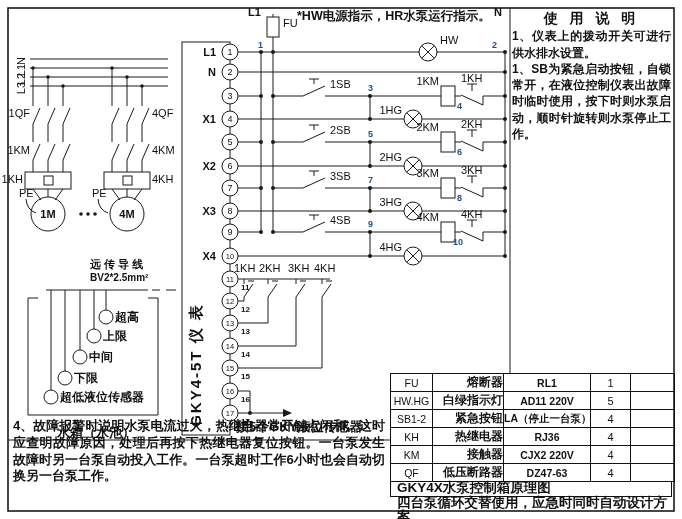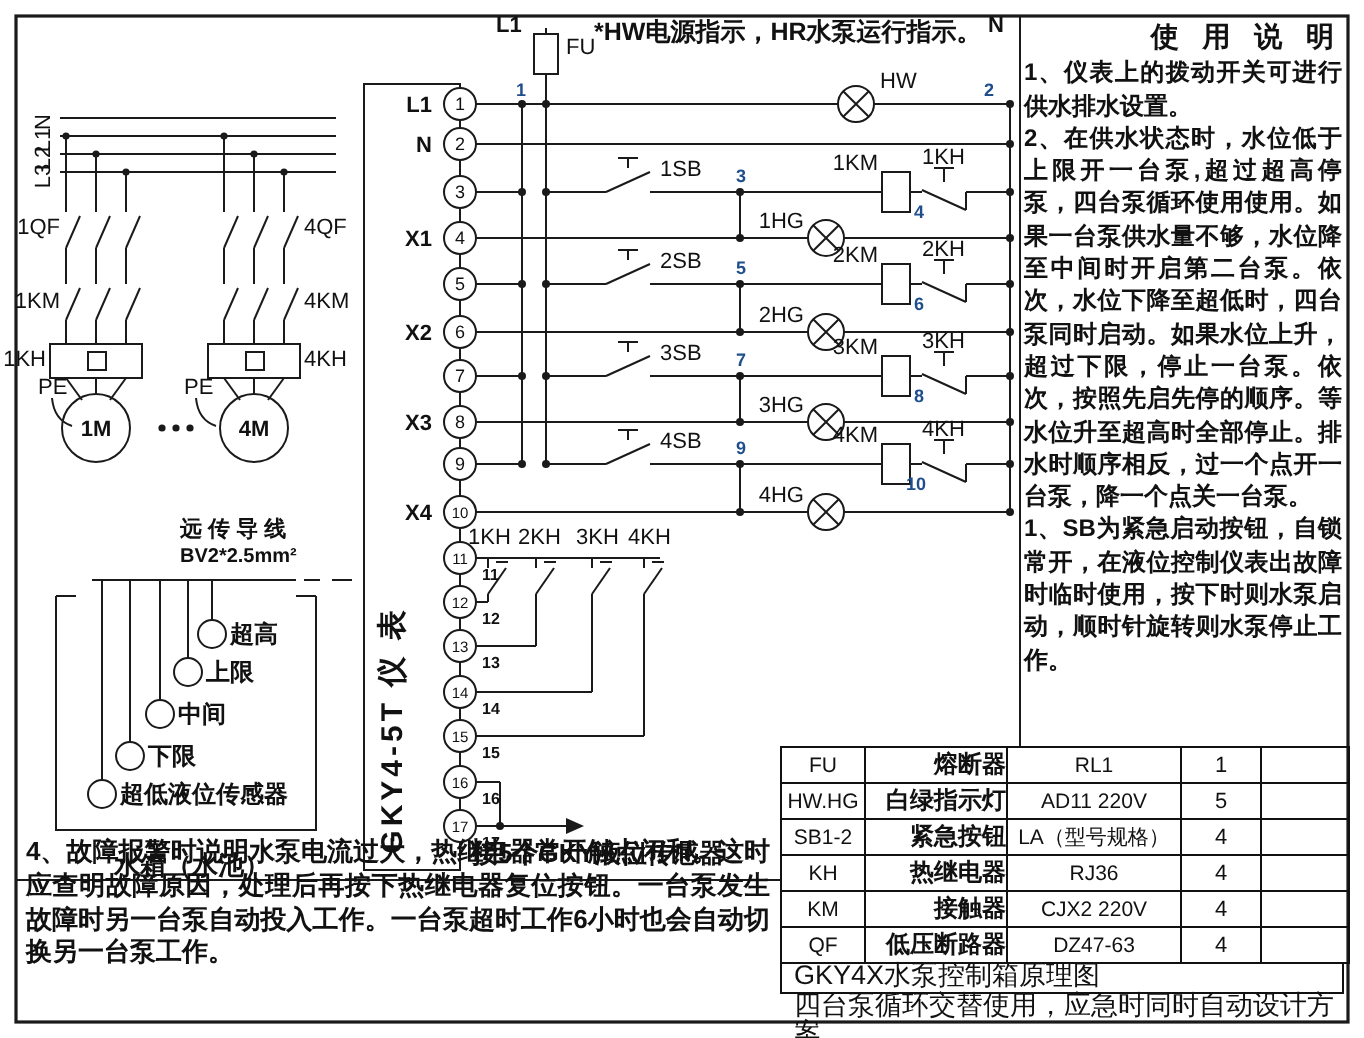--- a/index.html
+++ b/index.html
@@ -5,33 +5,33 @@
   html,body{margin:0;padding:0;background:#e8e8e8;}
   #page{position:relative;width:682px;height:519px;background:#ffffff;font-family:"Liberation Sans",sans-serif;color:#111;overflow:hidden;}
   svg{position:absolute;left:0;top:0;}
   svg text{fill:#111;font-family:"Liberation Sans",sans-serif;}
   .en{font-size:11px;}
   .cnb{font-weight:bold;}
   .wn{fill:#1f4e8c;font-size:9px;font-weight:bold;}
   .tnum{font-size:9px;}
   .ovl{position:absolute;}
   #instr{left:512px;top:10px;width:159px;font-size:12px;font-weight:bold;line-height:16.3px;text-align:justify;}
-  #instr .ititle{text-align:right;font-size:14px;letter-spacing:4px;margin-bottom:2px;}
+  #instr .ititle{text-align:center;font-size:14px;letter-spacing:4px;margin-bottom:2px;}
   #instr p{margin:0;}
   #note4{left:13px;top:418px;width:372px;font-size:13px;font-weight:bold;line-height:16.8px;text-align:justify;}
   #ctable{left:390px;top:373px;width:284px;border-collapse:collapse;table-layout:fixed;}
   #ctable td{border:1px solid #111;text-align:center;vertical-align:middle;padding:0;overflow:hidden;white-space:nowrap;}
   #ctable tr.drow{height:14px;}
   #ctable td.sym{font-size:10.5px;}
   #ctable td.nam{font-size:12px;font-weight:bold;text-align:right;}
-  #ctable td.spc{font-size:10.5px;}
+  #ctable td.spc{font-size:10.5px;font-weight:bold;}
   #ctable td.qty{font-size:11px;}
   #ctable tr.hrow{height:22px;}
   #ctable tr.hrow td{font-size:13.5px;font-weight:bold;letter-spacing:2px;}
-  #ttl{left:390px;top:481px;width:282px;height:16px;border:1px solid #111;border-top:none;font-size:13.5px;font-weight:normal;line-height:14.5px;padding-left:6px;box-sizing:border-box;}
+  #ttl{left:390px;top:481px;width:282px;height:16px;border:1px solid #111;border-top:none;font-size:13.5px;font-weight:bold;line-height:14.5px;padding-left:6px;box-sizing:border-box;}
 </style>
 </head>
 <body>
 
 <div id="page">
 
 <svg width="682" height="519" viewBox="0 0 682 519">
   <g stroke="#1a1a1a" stroke-width="1.6" fill="none">
     <rect x="8" y="8" width="666" height="503"></rect>
   </g>
@@ -405,21 +405,20 @@
         <circle cx="505" cy="211" r="2"></circle>
         <circle cx="505" cy="232" r="2"></circle>
     <circle cx="505" cy="256" r="2"></circle>
         <circle cx="250" cy="413" r="2"></circle>
   </g>
 </svg>
 
 <div class="ovl" id="instr">
   <div class="ititle">使 用 说 明</div>
   <p>1、仪表上的拨动开关可进行供水排水设置。</p>
-  <p>2、在供水状态时，水位低于上限开一台泵,超过超高停泵，四台泵循环使用使用。如果一台泵供水量不够，水位降至中间时开启第二台泵。依次，水位下降至超低时，四台泵同时启动。如果水位上升，超过下限，停止一台泵。依次，按照先启先停的顺序。等水位升至超高时全部停止。排水时顺序相反，过一个点开一台泵，降一个点关一台泵。</p>
   <p>1、SB为紧急启动按钮，自锁常开，在液位控制仪表出故障时临时使用，按下时则水泵启动，顺时针旋转则水泵停止工作。</p>
 </div>
 
 <div class="ovl" id="note4">4、故障报警时说明水泵电流过大，热继电器常开触点闭和。这时应查明故障原因，处理后再按下热继电器复位按钮。一台泵发生故障时另一台泵自动投入工作。一台泵超时工作6小时也会自动切换另一台泵工作。</div>
 
 <table class="ovl" id="ctable">
   <colgroup>
         <col style="width:42px">
         <col style="width:71px">
         <col style="width:87px">
@@ -437,21 +436,21 @@
   <tr class="drow">
     <td class="sym">HW.HG</td>
     <td class="nam">白绿指示灯</td>
     <td class="spc">AD11 220V</td>
     <td class="qty">5</td>
     <td></td>
   </tr>
   <tr class="drow">
     <td class="sym">SB1-2</td>
     <td class="nam">紧急按钮</td>
-    <td class="spc">LA（型号规格）</td>
+    <td class="spc">LA（停止一台泵）</td>
     <td class="qty">4</td>
     <td></td>
   </tr>
   <tr class="drow">
     <td class="sym">KH</td>
     <td class="nam">热继电器</td>
     <td class="spc">RJ36</td>
     <td class="qty">4</td>
     <td></td>
   </tr>

